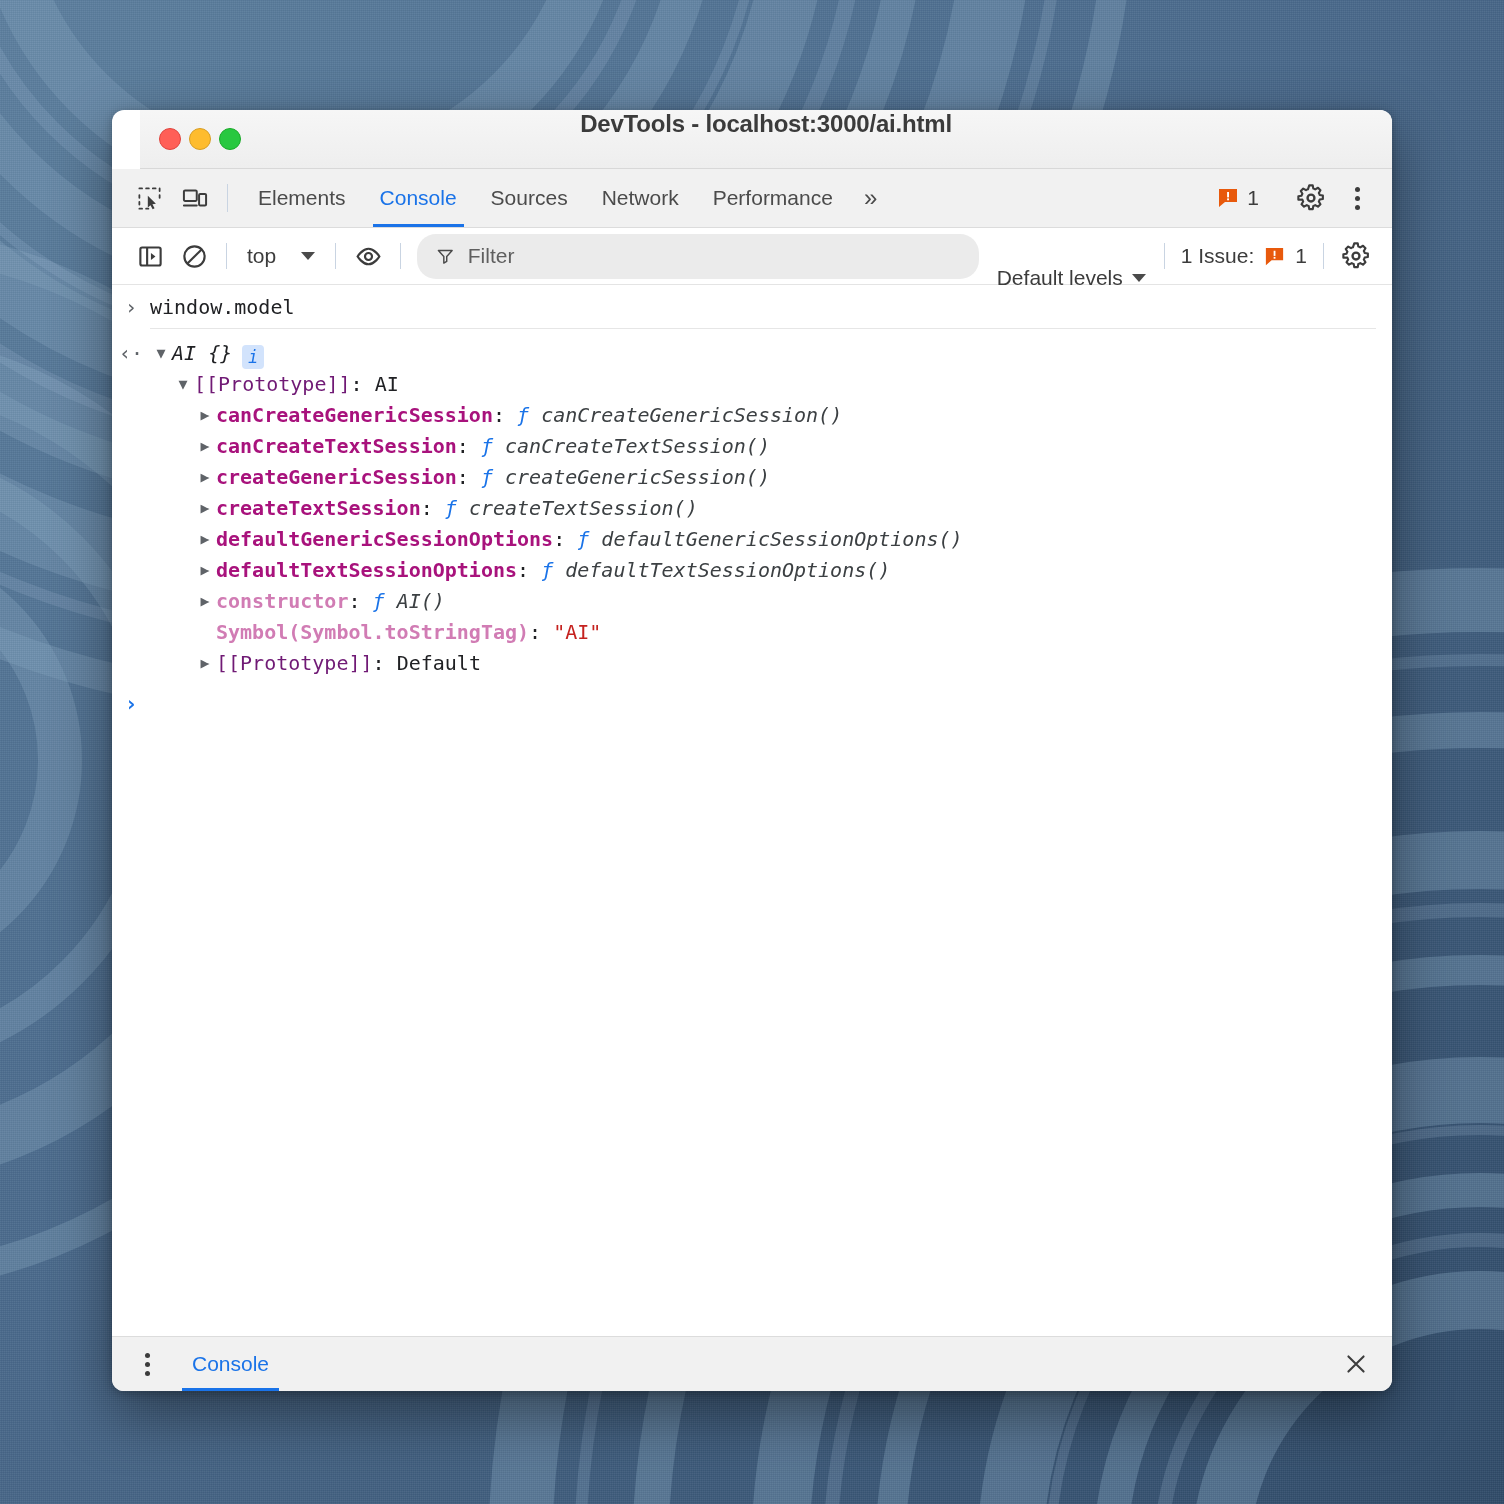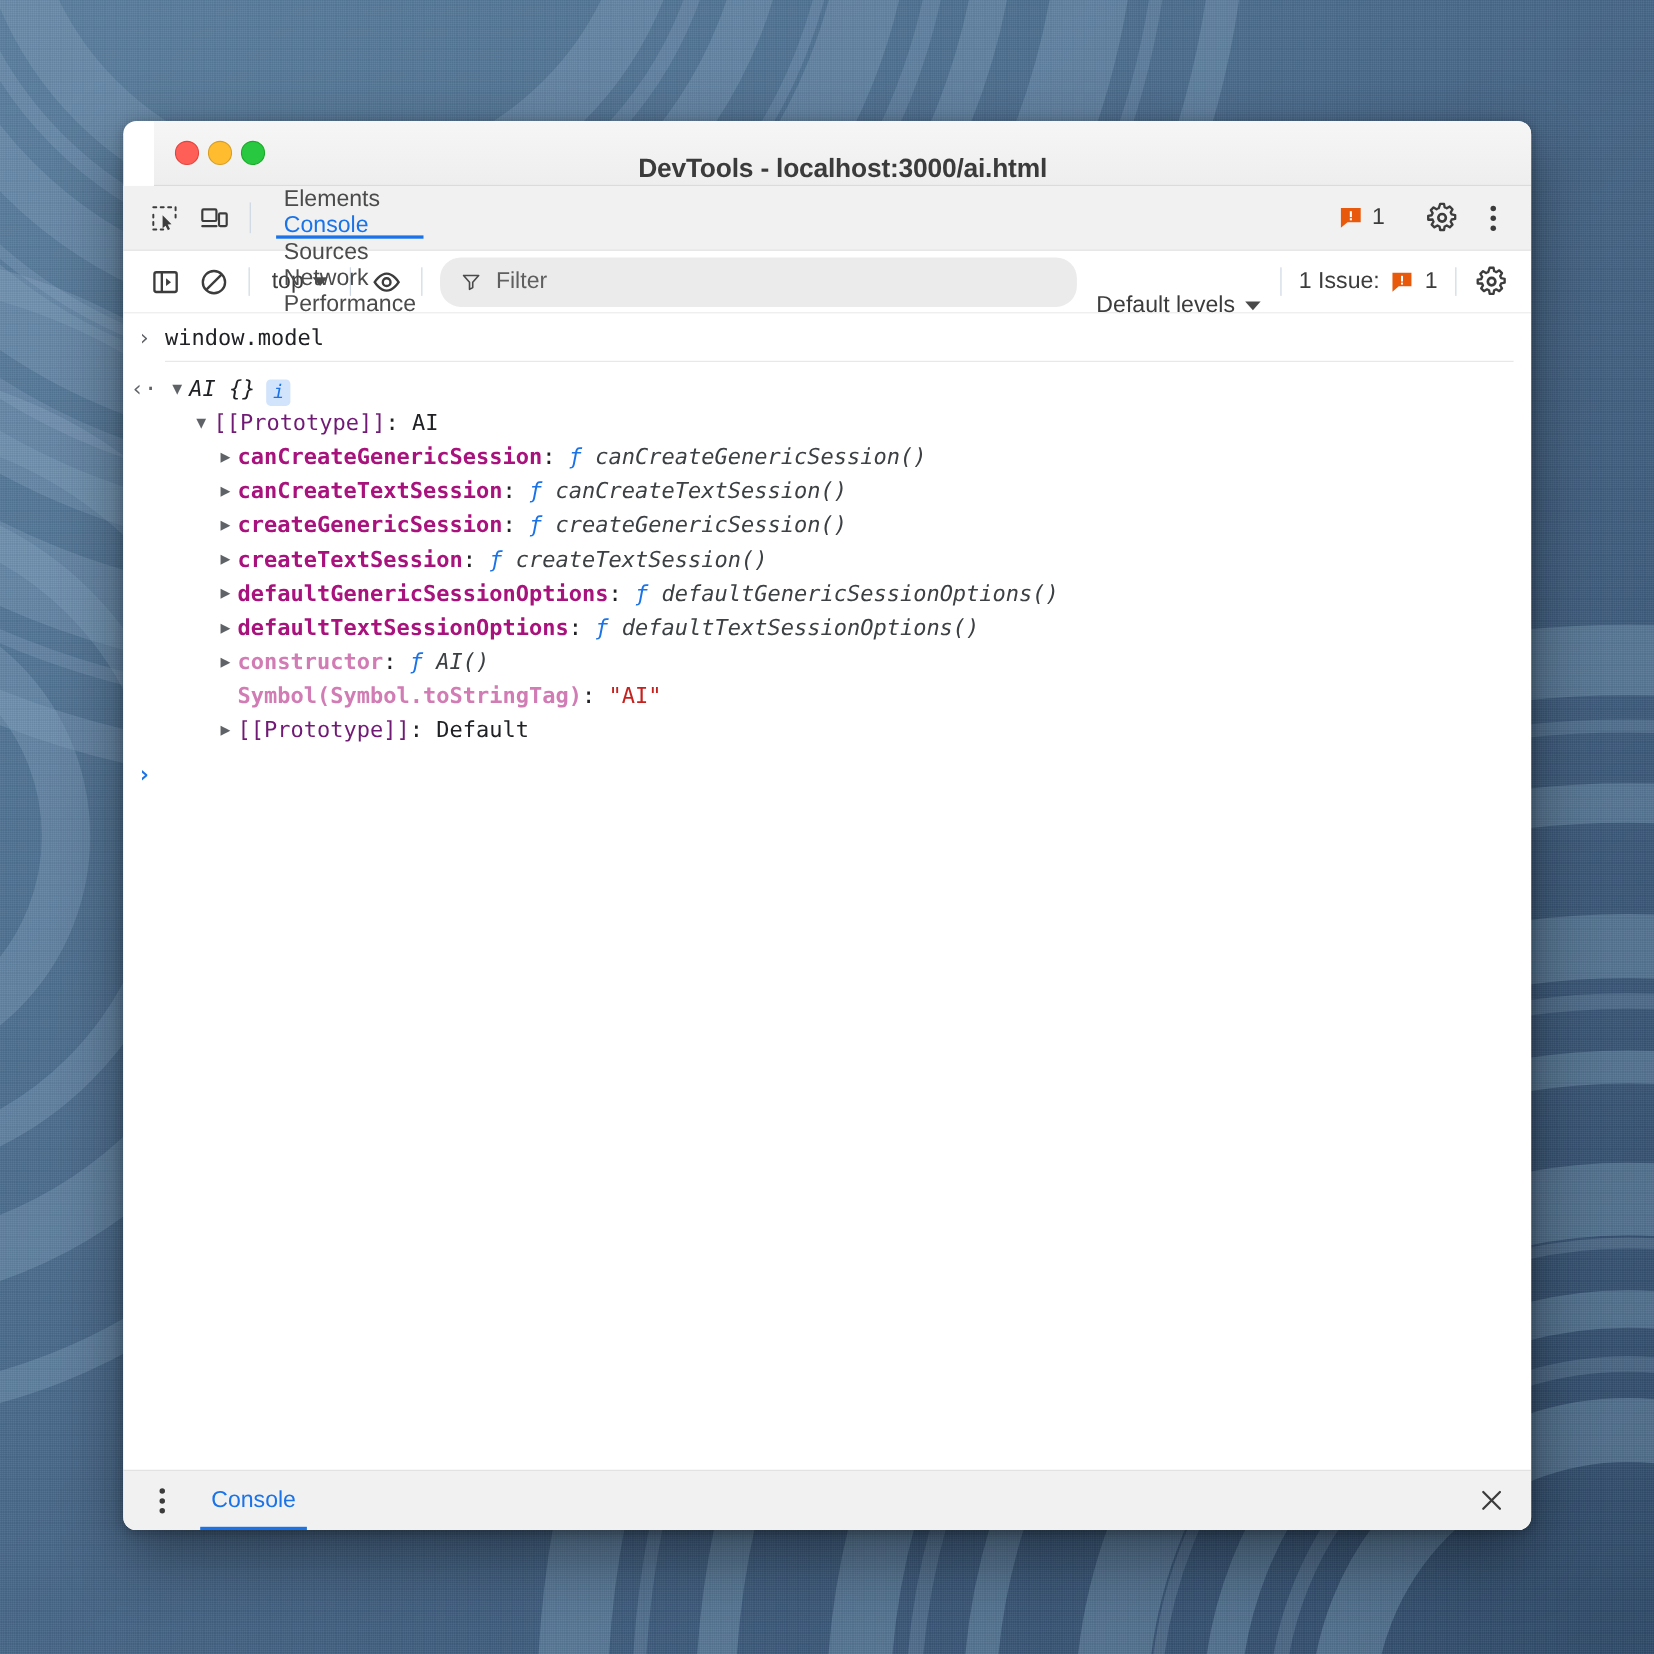--- a/index.html
+++ b/index.html
@@ -48,21 +48,21 @@
   }
 
   
   #titlebar {
     height: 58px;
     flex: 0 0 58px;
     background: linear-gradient(#f6f6f6, #eeeeee);
     border-bottom: 1px solid #d8d8d8;
     position: relative;
     display: flex;
-    align-items: flex-end;
+    align-items: flex-start;
     margin-left: 28px;
   }
   .traffic-lights {
     position: absolute;
     left: 19px;
     top: 0;
     height: 58px;
     display: flex;
     align-items: center;
     gap: 8px;
@@ -104,21 +104,20 @@
   .tb-sep {
     width: 1px;
     background: #c9d4e2;
     margin: 15px 9px;
     flex: 0 0 1px;
   }
   .panel-tabs {
     display: flex;
     align-items: stretch;
     margin-left: 4px;
-    flex-direction: column;
   }
   .panel-tab {
     display: flex;
     align-items: center;
     padding: 0 17px;
     font-size: 21px;
     color: #4b4b4b;
     cursor: pointer;
     position: relative;
     white-space: nowrap;
@@ -167,21 +166,21 @@
     cursor: pointer;
     border-radius: 4px;
   }
   .ct-sep {
     width: 1px; height: 26px;
     background: #c9d4e2;
     margin: 0 10px;
     flex: 0 0 1px;
   }
   .ctx-select {
-    display: flex; align-items: center; gap: 8px;
+    display: flex; align-items: center; gap: 25px;
     padding: 0 10px; height: 38px;
     font-size: 21px; color: #3c3c3c;
     cursor: pointer; border-radius: 4px;
   }
   .caret {
     width: 0; height: 0;
     border-left: 7px solid transparent;
     border-right: 7px solid transparent;
     border-top: 8px solid #4a4a4a;
     display: block;

